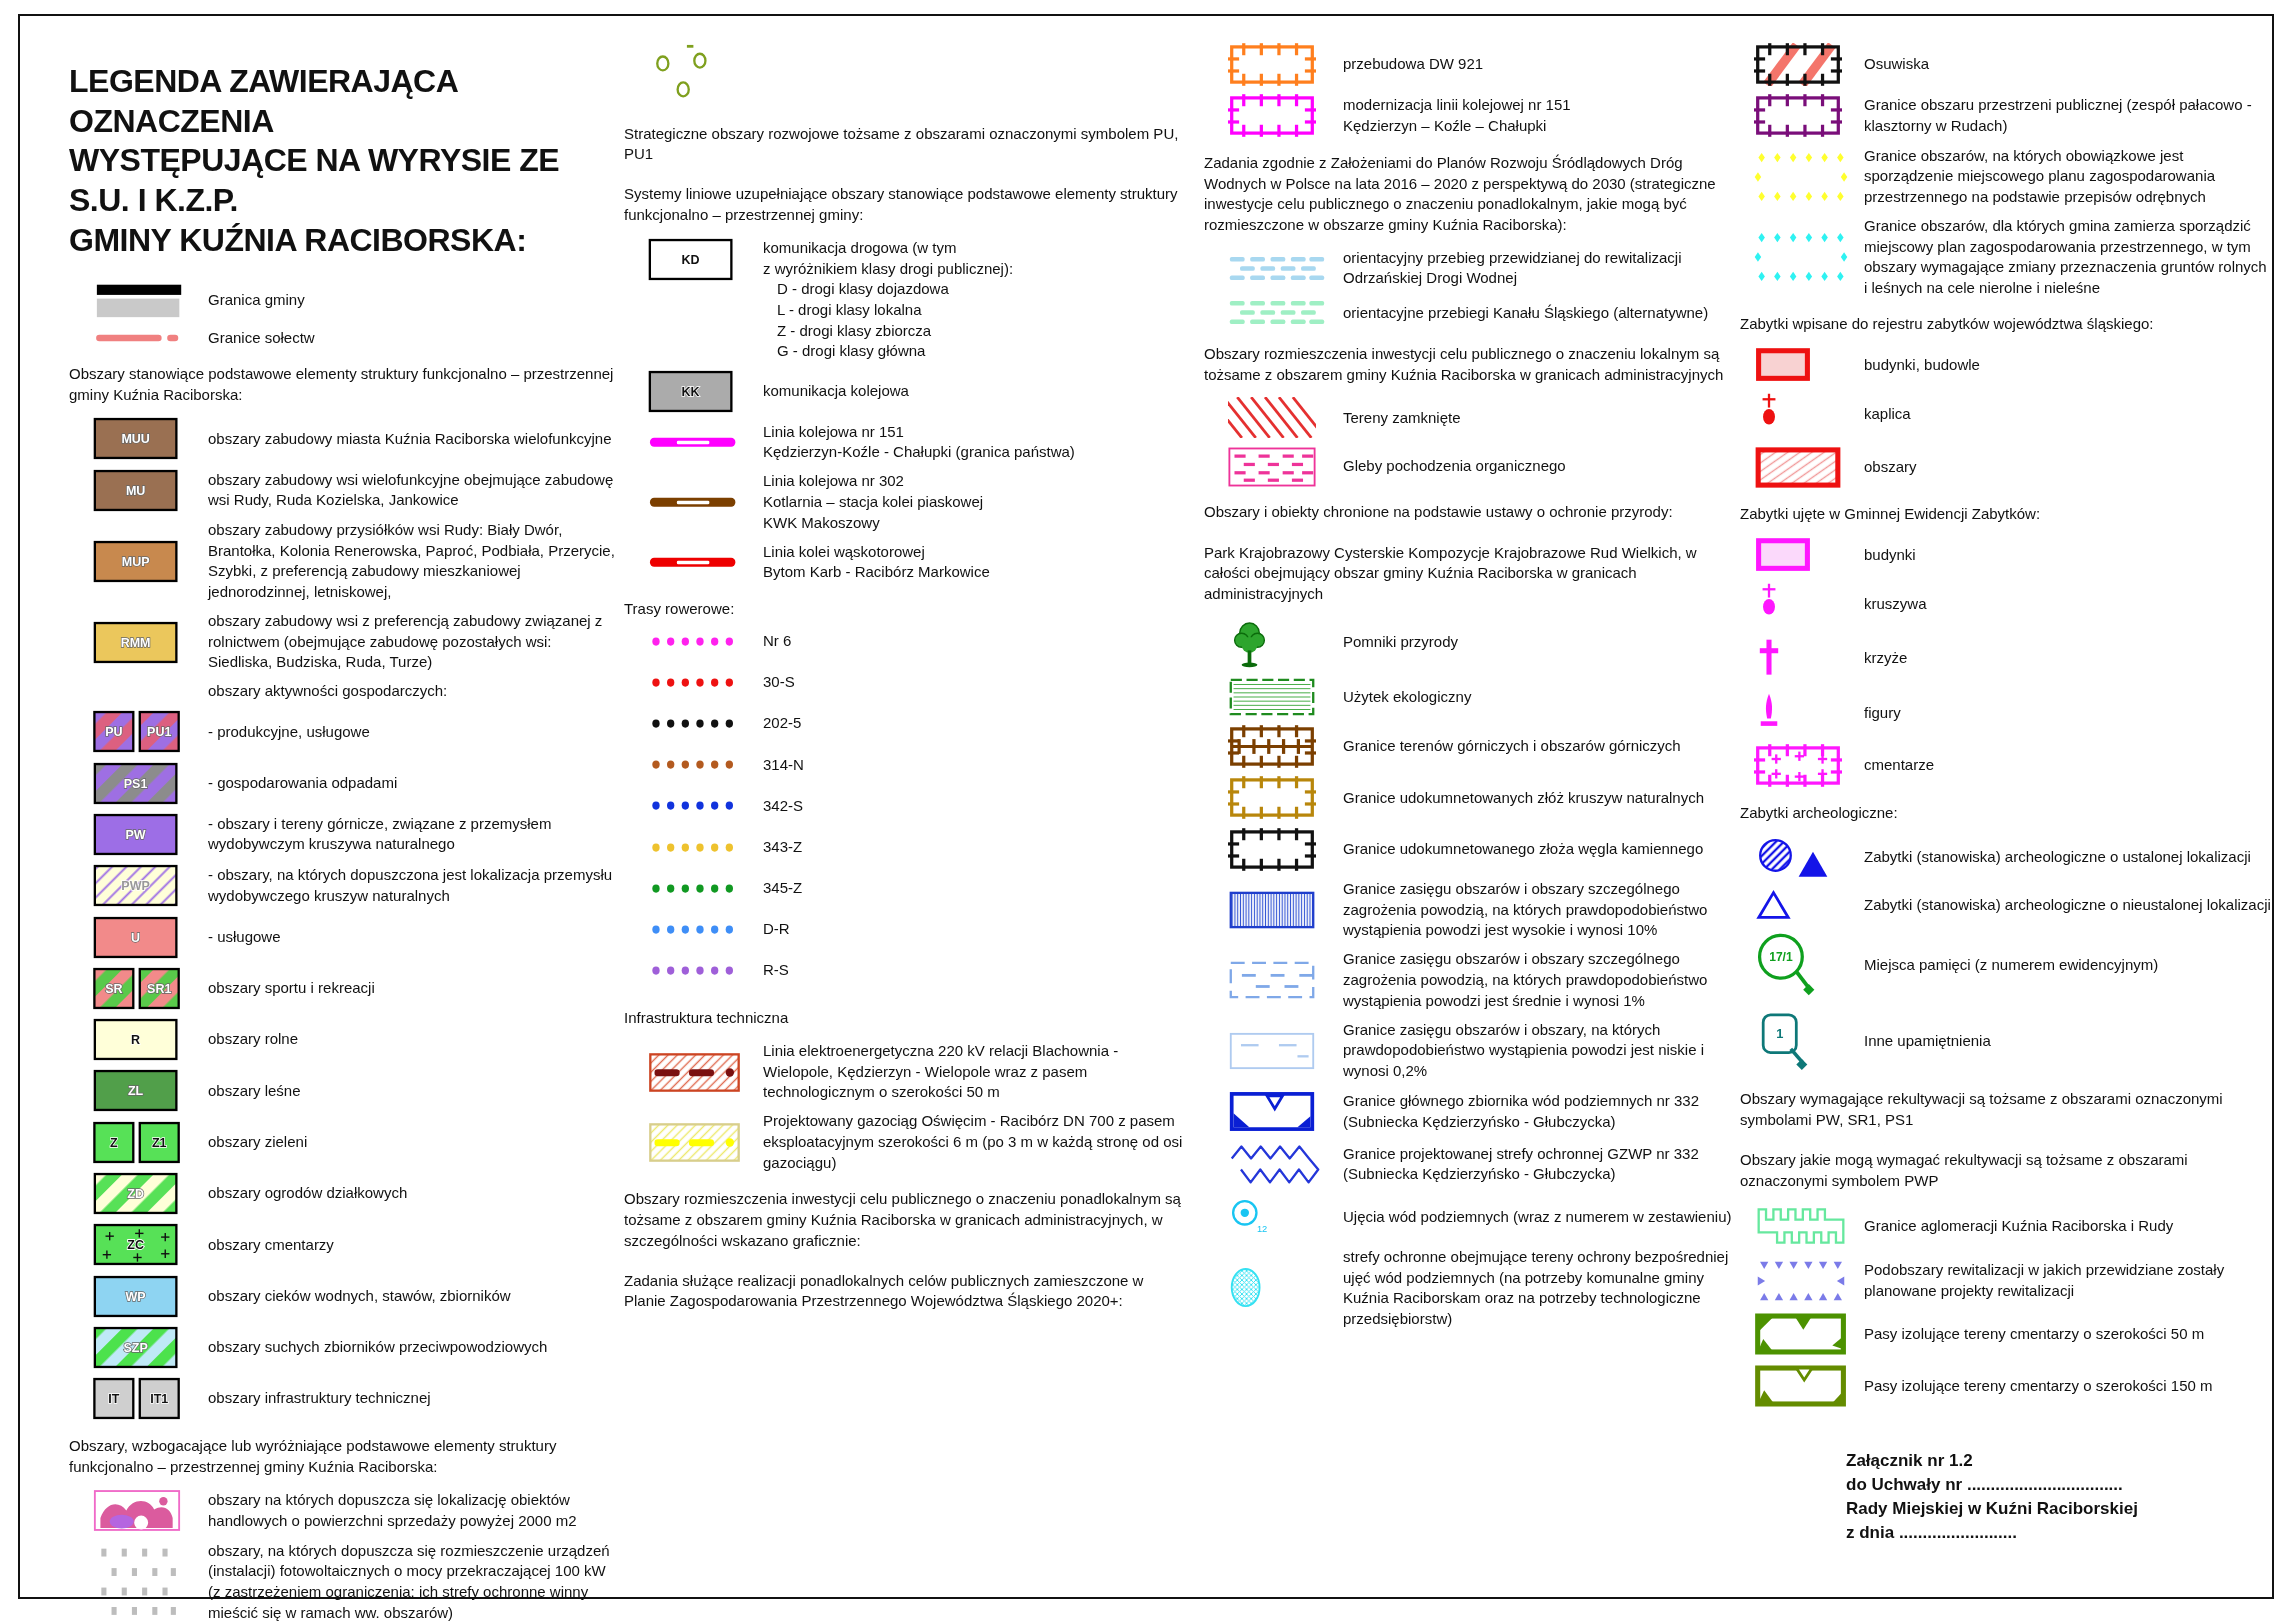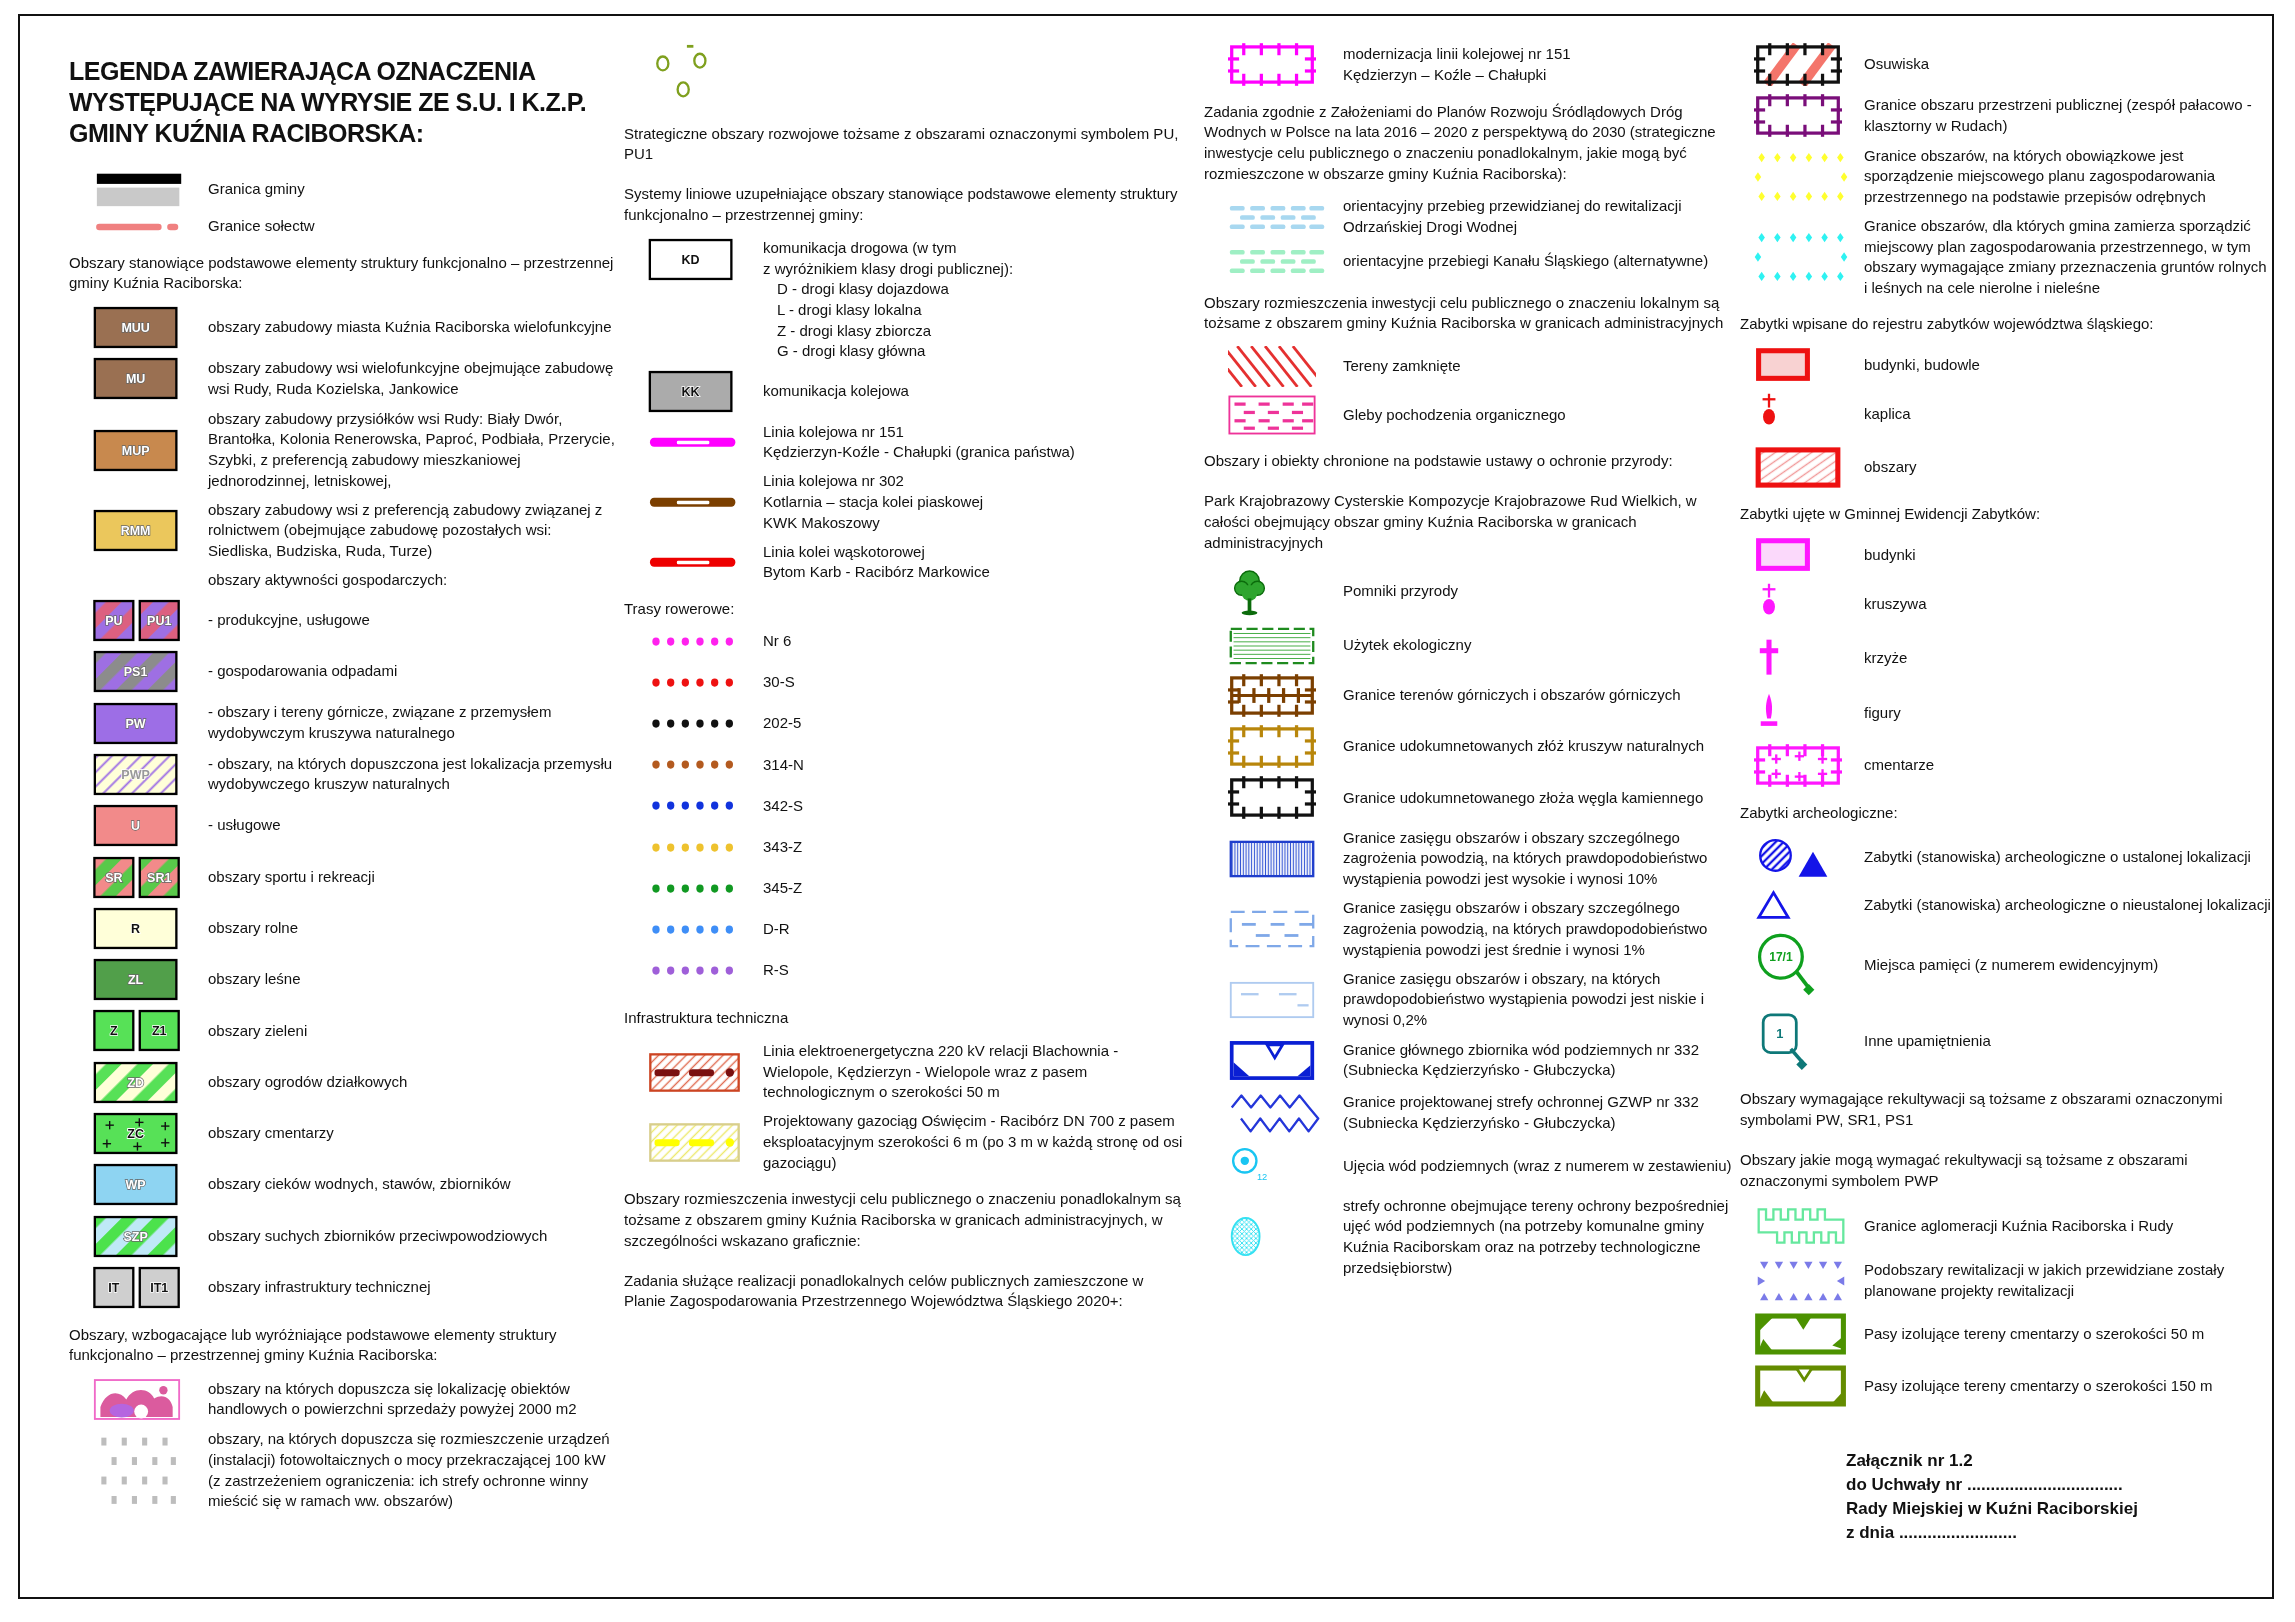--- a/index.html
+++ b/index.html
@@ -4,21 +4,21 @@
 <style>
   html,body{margin:0;padding:0;background:#ffffff;}
   body{width:2295px;height:1623px;position:relative;overflow:hidden;
        font-family:"Liberation Sans","DejaVu Sans",sans-serif;color:#111;}
   .frame{position:absolute;left:17.6px;top:14px;right:21px;bottom:24px;border:2.8px solid #111;}
   .col{position:absolute;top:43px;display:flex;flex-direction:column;}
   .col1{left:69px;width:549px;}
   .col2{left:624px;width:562px;}
   .col3{left:1204px;width:528px;}
   .col4{left:1740px;width:532px;}
-  .title{font-size:25px;font-weight:bold;line-height:1.24;margin:13px 0 21px 0;letter-spacing:-0.5px;}
+  .title{font-size:32px;font-weight:bold;line-height:1.24;margin:19px 0 21px 0;letter-spacing:-0.5px;}
   .para{font-size:15px;line-height:1.38;margin:7.4px 0 12px 0;}
   .item{display:flex;align-items:center;margin-bottom:8.3px;}
   .item.top{align-items:flex-start;}
   .item.compact{margin-bottom:20.4px;}
   .sw{flex:0 0 139px;padding-left:24px;box-sizing:border-box;}
   .col4 .sw{flex:0 0 124px;padding-left:14px;text-align:center;}
   .lab{flex:1;font-size:15px;line-height:1.38;}
   .subline{padding-left:14px;}
   .attach{margin:32px 0 16px 106px;font-size:17px;font-weight:bold;line-height:1.42;}
   svg{display:block;}
@@ -554,20 +554,40 @@
             <rect x="88" y="37" width="54" height="15" fill="#FFFF00" rx="7"></rect>
             <circle cx="176" cy="44" r="9" fill="#FFFF00"></circle>
           </svg>
         </div>
         <div class="lab">Projektowany gazociąg Oświęcim - Racibórz DN 700 z pasem eksploatacyjnym szerokości 6 m (po 3 m w każdą stronę od osi gazociągu)</div>
       </div>
       <div class="para">Obszary rozmieszczenia inwestycji celu publicznego o znaczeniu ponadlokalnym są tożsame z obszarem gminy Kuźnia Raciborska w granicach administracyjnych, w szczególności wskazano graficznie:</div>
       <div class="para">Zadania służące realizacji ponadlokalnych celów publicznych zamieszczone w Planie Zagospodarowania Przestrzennego Województwa Śląskiego 2020+:</div>
     </div>
     <div class="col col3">
+      <div class="item">
+        <div class="sw">
+          <svg width="88" height="43" viewBox="0 0 190 92" xmlns="http://www.w3.org/2000/svg">
+            <rect x="8" y="8" width="174" height="76" fill="none" stroke="#FF7F1E" stroke-width="7"></rect>
+            <line x1="34" y1="0" x2="34" y2="26" stroke="#FF7F1E" stroke-width="7"></line>
+            <line x1="34" y1="66" x2="34" y2="92" stroke="#FF7F1E" stroke-width="7"></line>
+            <line x1="72" y1="0" x2="72" y2="26" stroke="#FF7F1E" stroke-width="7"></line>
+            <line x1="72" y1="66" x2="72" y2="92" stroke="#FF7F1E" stroke-width="7"></line>
+            <line x1="110" y1="0" x2="110" y2="26" stroke="#FF7F1E" stroke-width="7"></line>
+            <line x1="110" y1="66" x2="110" y2="92" stroke="#FF7F1E" stroke-width="7"></line>
+            <line x1="148" y1="0" x2="148" y2="26" stroke="#FF7F1E" stroke-width="7"></line>
+            <line x1="148" y1="66" x2="148" y2="92" stroke="#FF7F1E" stroke-width="7"></line>
+            <line x1="0" y1="34" x2="24" y2="34" stroke="#FF7F1E" stroke-width="7"></line>
+            <line x1="166" y1="34" x2="190" y2="34" stroke="#FF7F1E" stroke-width="7"></line>
+            <line x1="0" y1="60" x2="24" y2="60" stroke="#FF7F1E" stroke-width="7"></line>
+            <line x1="166" y1="60" x2="190" y2="60" stroke="#FF7F1E" stroke-width="7"></line>
+          </svg>
+        </div>
+        <div class="lab">przebudowa DW 921</div>
+      </div>
       <div class="item">
         <div class="sw">
           <svg width="88" height="43" viewBox="0 0 190 92" xmlns="http://www.w3.org/2000/svg">
             <rect x="8" y="8" width="174" height="76" fill="none" stroke="#FF00FF" stroke-width="7"></rect>
             <line x1="34" y1="0" x2="34" y2="26" stroke="#FF00FF" stroke-width="7"></line>
             <line x1="34" y1="66" x2="34" y2="92" stroke="#FF00FF" stroke-width="7"></line>
             <line x1="72" y1="0" x2="72" y2="26" stroke="#FF00FF" stroke-width="7"></line>
             <line x1="72" y1="66" x2="72" y2="92" stroke="#FF00FF" stroke-width="7"></line>
             <line x1="110" y1="0" x2="110" y2="26" stroke="#FF00FF" stroke-width="7"></line>
             <line x1="110" y1="66" x2="110" y2="92" stroke="#FF00FF" stroke-width="7"></line>

